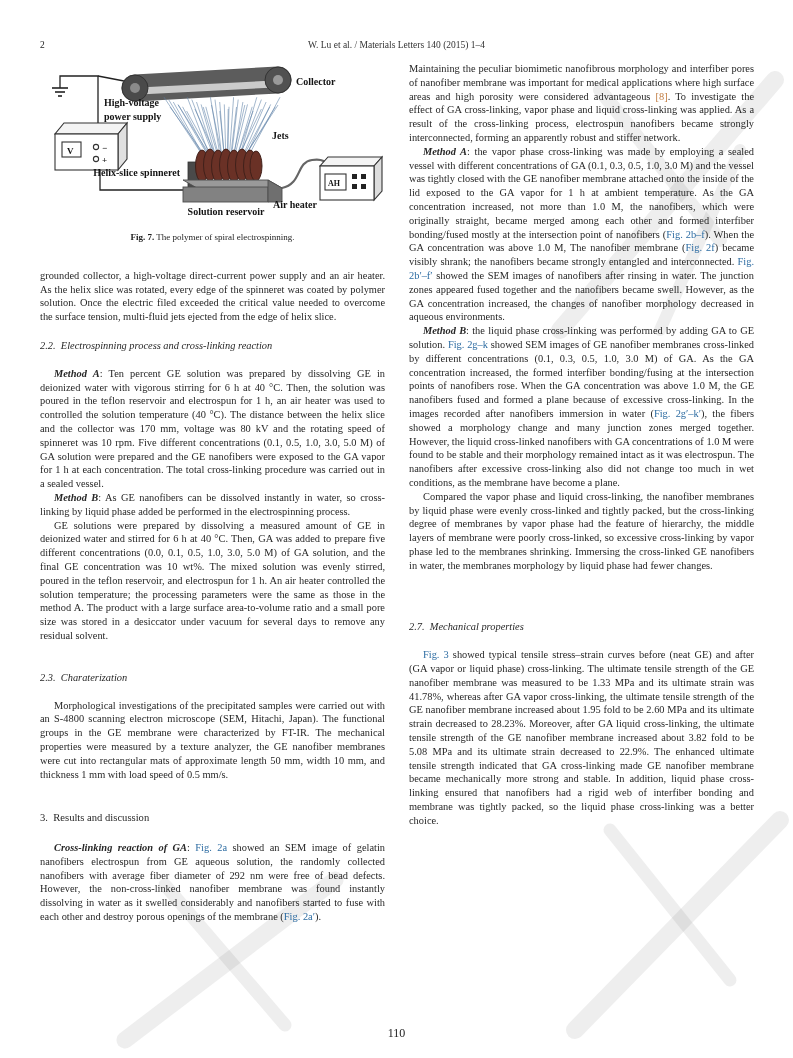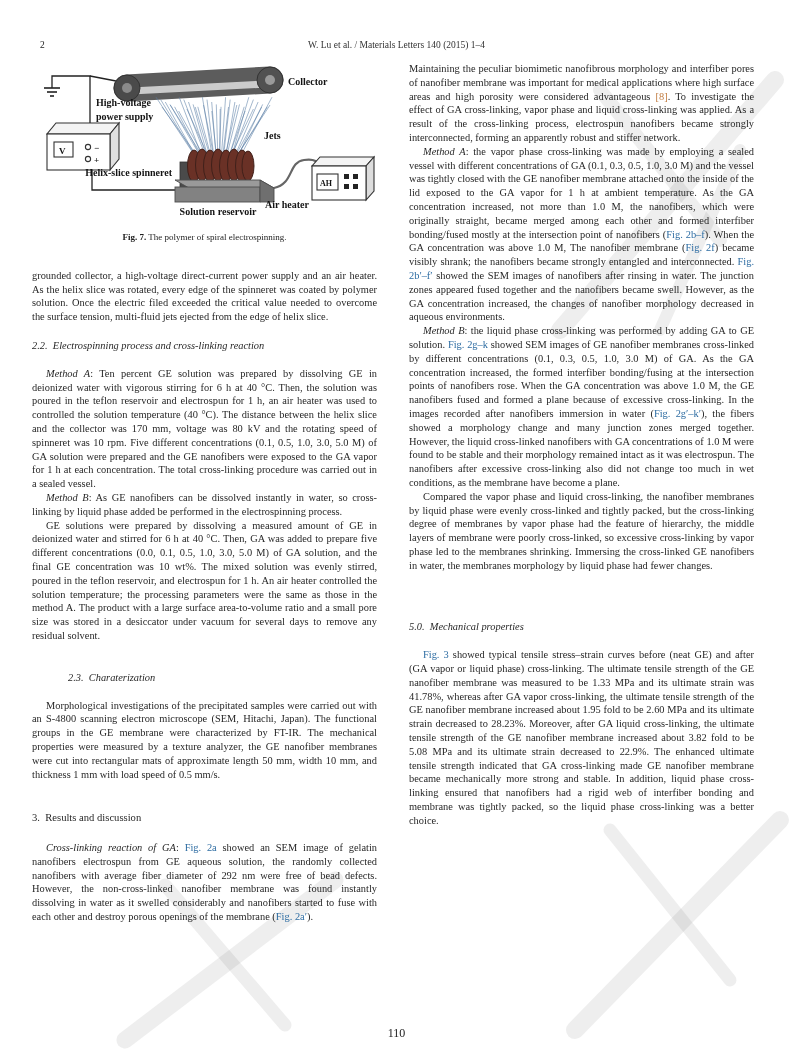--- a/index.html
+++ b/index.html
@@ -7,29 +7,29 @@
     width:793px;height:1058px;position:relative;background:#ffffff;
     font-family:"Liberation Serif", serif;color:#272727;overflow:hidden;
   }
   .running-head{
     position:absolute;top:40px;left:40px;right:40px;height:14px;
     font-size:9.5px;
   }
   .pagenum-top{position:absolute;left:0;top:0;font-size:9.5px;color:#222;}
   .head-title{position:absolute;left:0;right:0;top:0;text-align:center;color:#333;font-size:9.5px;}
   .col{position:absolute;top:60px;width:345px;font-size:10.4px;line-height:13.8px;text-align:justify;}
-  .col-left{left:32px;}
+  .col-left{left:40px;}
   .col-right{left:409px;top:62px;}
   .col p{margin:0;}
   p.indent{text-indent:14px;}
   .h-italic{font-style:italic;font-weight:normal;font-size:10.4px;margin:15px 0 14px;text-align:left;}
-  .h-italic.gap-md{margin-top:28px;margin-left:36px;}
+  .h-italic.gap-md{margin-top:28px;}
   .h-italic.gap-lg{margin-top:48px;}
   .h-bold{font-weight:normal;font-style:normal;font-size:10.6px;margin:30px 0 16px;text-align:left;}
-  .seg-i{font-style:italic;}
+  .seg-i{font-style:italic;font-weight:bold;}
   .seg-link{color:#2d6ca2;}
   .seg-ref{color:#c07a3e;}
   .figure-block{margin:0 0 0 0;}
   .fig-caption{font-size:9px;text-align:center;margin:8px 0 26px;color:#1d1d1d;line-height:11px;}
   .fig-caption b{font-weight:bold;}
   svg.fig text{font-family:"Liberation Serif",serif;font-weight:bold;fill:#141414;}
   #jets-group line{stroke:#5b7fa6;stroke-width:0.7;opacity:0.8;}
   .footer-num{position:absolute;left:0;right:0;top:1026px;text-align:center;font-size:12px;color:#222;}
   .wm{position:absolute;pointer-events:none;z-index:0;}
   .content{position:relative;z-index:1;}
@@ -194,18 +194,18 @@
     <p class="indent"><span>Morphological investigations of the precipitated samples were carried out with an S-4800 scanning electron microscope (SEM, Hitachi, Japan). The functional groups in the GE membrane were characterized by FT-IR. The mechanical properties were measured by a texture analyzer, the GE nanofiber membranes were cut into rectangular mats of approximate length 50 mm, width 10 mm, and thickness 1 mm with load speed of 0.5 mm/s.</span></p>
     <h2 class="h-bold">3. Results and discussion</h2>
     <p class="indent"><span class="seg-i">Cross-linking reaction of GA</span><span>: </span><span class="seg-link">Fig. 2a</span><span> showed an SEM image of gelatin nanofibers electrospun from GE aqueous solution, the randomly collected nanofibers with average fiber diameter of 292 nm were free of bead defects. However, the non-cross-linked nanofiber membrane was found instantly dissolving in water as it swelled considerably and nanofibers started to fuse with each other and destroy porous openings of the membrane (</span><span class="seg-link">Fig. 2a′</span><span>).</span></p>
   </div>
 
   <div class="col col-right">
     <p><span>Maintaining the peculiar biomimetic nanofibrous morphology and interfiber pores of nanofiber membrane was important for medical applications where high surface areas and high porosity were considered advantageous </span><span class="seg-ref">[8]</span><span>. To investigate the effect of GA cross-linking, vapor phase and liquid cross-linking was applied. As a result of the cross-linking process, electrospun nanofibers became strongly interconnected, forming an apparently robust and stiffer network.</span></p>
     <p class="indent"><span class="seg-i">Method A</span><span>: the vapor phase cross-linking was made by employing a sealed vessel with different concentrations of GA (0.1, 0.3, 0.5, 1.0, 3.0 M) and the vessel was tightly closed with the GE nanofiber membrane attached onto the inside of the lid exposed to the GA vapor for 1 h at ambient temperature. As the GA concentration increased, not more than 1.0 M, the nanofibers, which were originally straight, became merged among each other and formed interfiber bonding/fused mostly at the intersection point of nanofibers (</span><span class="seg-link">Fig. 2b–f</span><span>). When the GA concentration was above 1.0 M, The nanofiber membrane (</span><span class="seg-link">Fig. 2f</span><span>) became visibly shrank; the nanofibers became strongly entangled and interconnected. </span><span class="seg-link">Fig. 2b′–f′</span><span> showed the SEM images of nanofibers after rinsing in water. The junction zones appeared fused together and the nanofibers became swell. However, as the GA concentration increased, the changes of nanofiber morphology decreased in aqueous environments.</span></p>
     <p class="indent"><span class="seg-i">Method B</span><span>: the liquid phase cross-linking was performed by adding GA to GE solution. </span><span class="seg-link">Fig. 2g–k</span><span> showed SEM images of GE nanofiber membranes cross-linked by different concentrations (0.1, 0.3, 0.5, 1.0, 3.0 M) of GA. As the GA concentration increased, the formed interfiber bonding/fusing at the intersection points of nanofibers rose. When the GA concentration was above 1.0 M, the GE nanofibers fused and formed a plane because of excessive cross-linking. In the images recorded after nanofibers immersion in water (</span><span class="seg-link">Fig. 2g′–k′</span><span>), the fibers showed a morphology change and many junction zones merged together. However, the liquid cross-linked nanofibers with GA concentrations of 1.0 M were found to be stable and their morphology remained intact as it was electrospun. The nanofibers after excessive cross-linking also did not change too much in wet conditions, as the membrane have become a plane.</span></p>
     <p class="indent"><span>Compared the vapor phase and liquid cross-linking, the nanofiber membranes by liquid phase were evenly cross-linked and tightly packed, but the cross-linking degree of membranes by vapor phase had the feature of hierarchy, the middle layers of membrane were poorly cross-linked, so excessive cross-linking by vapor phase led to the membranes shrinking. Immersing the cross-linked GE nanofibers in water, the membranes morphology by liquid phase had fewer changes.</span></p>
-    <h2 class="h-italic gap-lg">5.0. Mechanical properties</h2>
+    <h2 class="h-italic gap-lg">2.7. Mechanical properties</h2>
     <p class="indent"><span class="seg-link">Fig. 3</span><span> showed typical tensile stress–strain curves before (neat GE) and after (GA vapor or liquid phase) cross-linking. The ultimate tensile strength of the GE nanofiber membrane was measured to be 1.33 MPa and its ultimate strain was 41.78%, whereas after GA vapor cross-linking, the ultimate tensile strength of the GE nanofiber membrane increased about 1.95 fold to be 2.60 MPa and its ultimate strain decreased to 28.23%. Moreover, after GA liquid cross-linking, the ultimate tensile strength of the GE nanofiber membrane increased about 3.82 fold to be 5.08 MPa and its ultimate strain decreased to 22.9%. The enhanced ultimate tensile strength indicated that GA cross-linking made GE nanofiber membrane became mechanically more strong and stable. In addition, liquid phase cross-linking ensured that nanofibers had a rigid web of interfiber bonding and membrane was tightly packed, so the liquid phase cross-linking was a better choice.</span></p>
   </div>
 
   <div class="footer-num">110</div>
 </div>
 
 </body></html>

